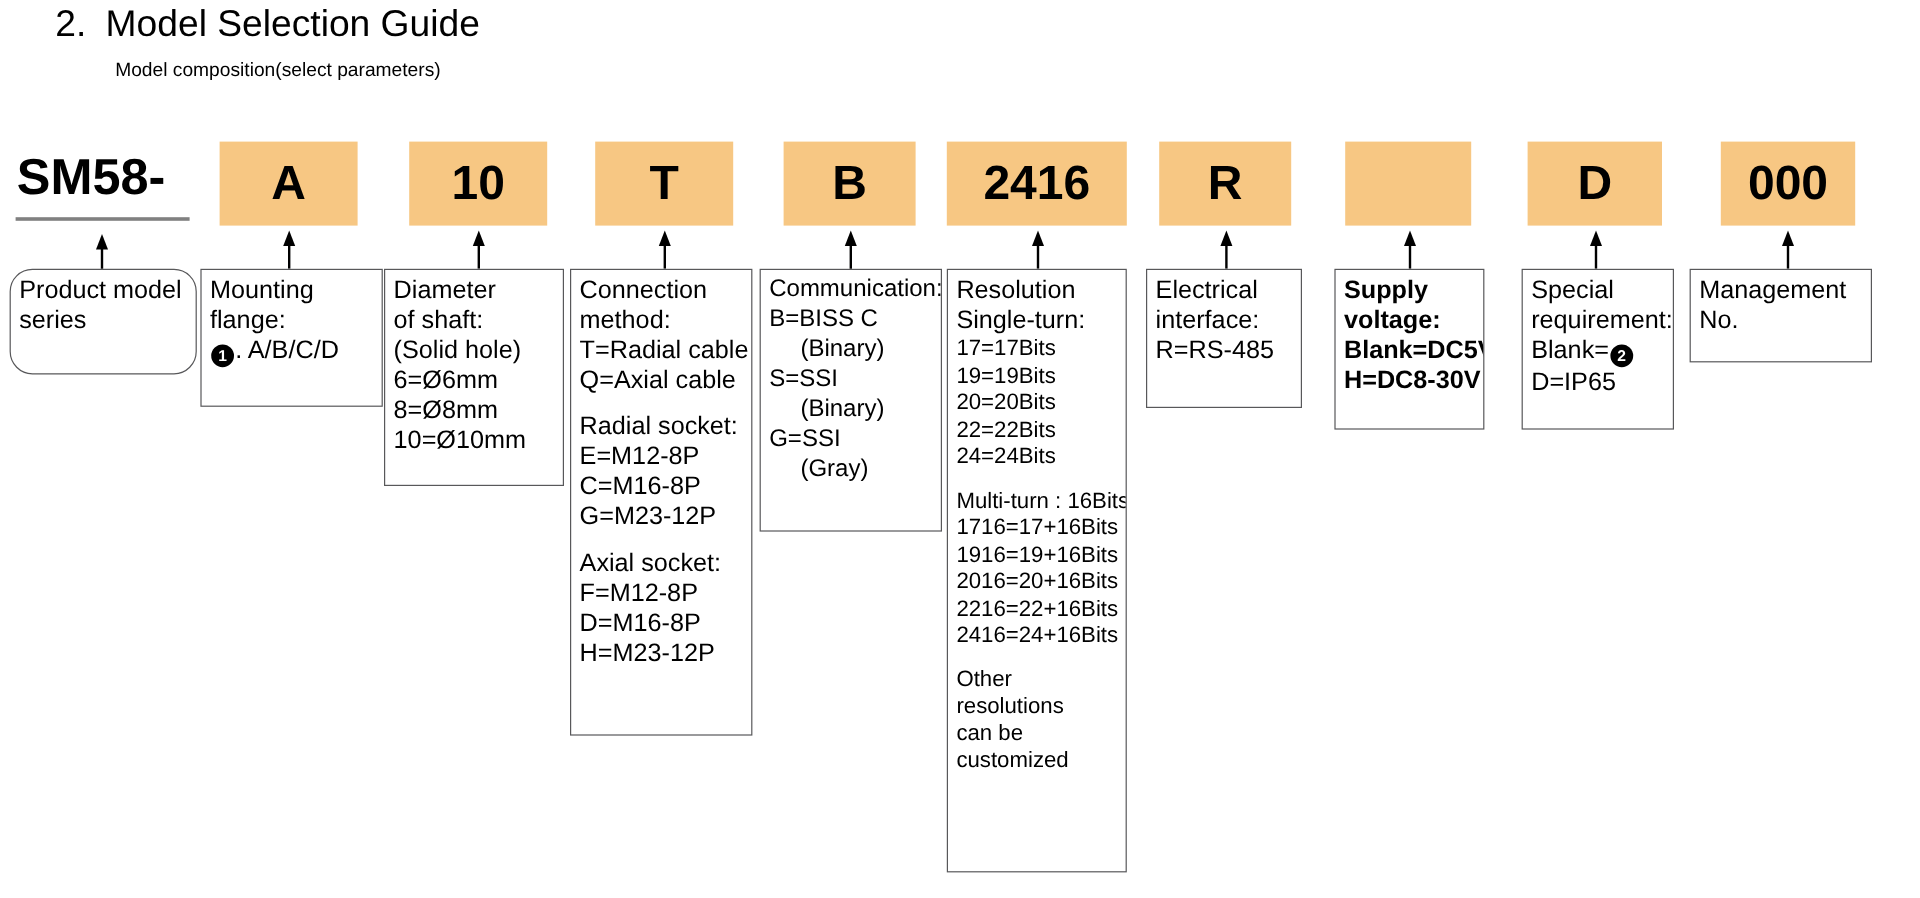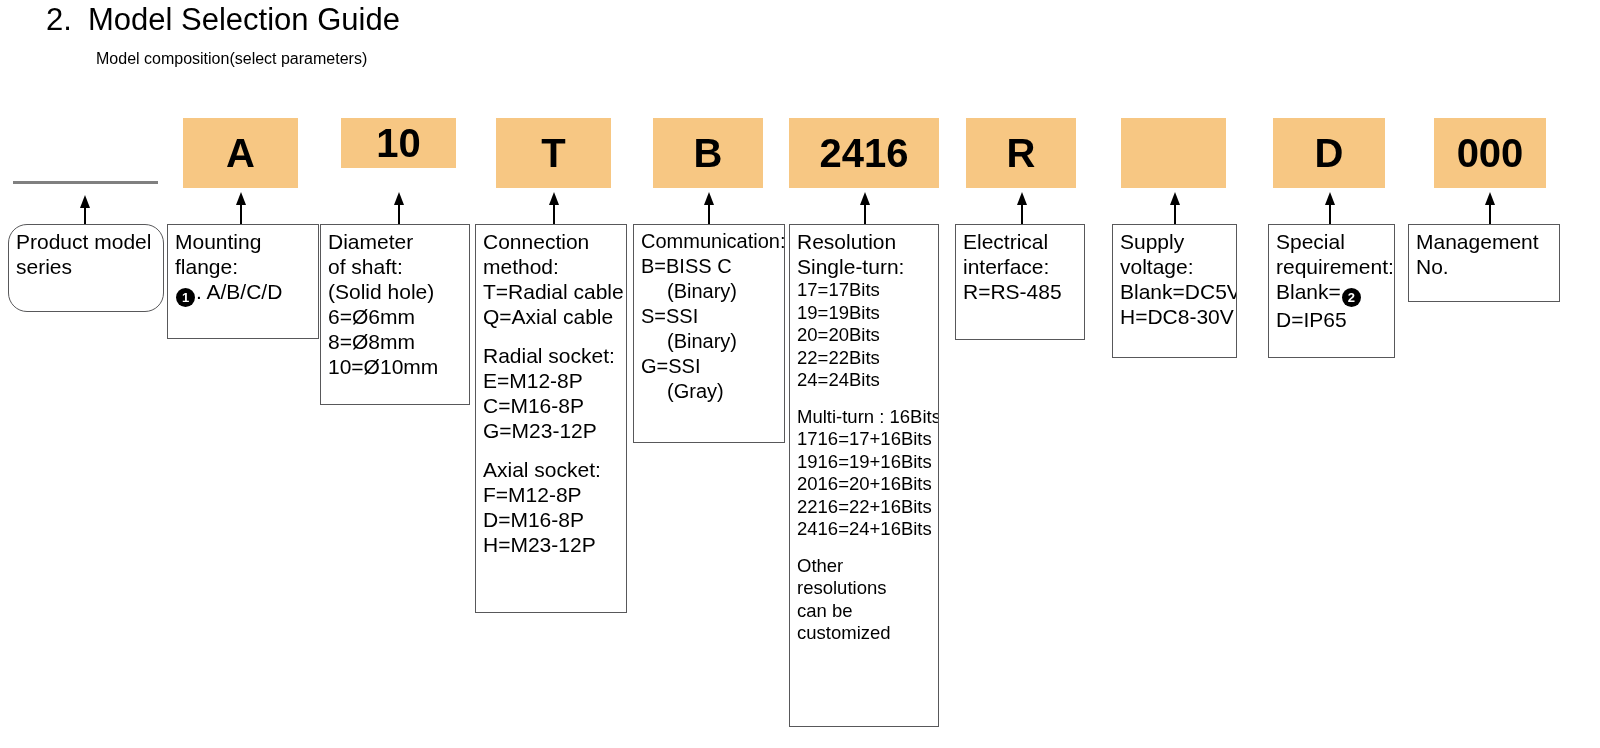--- a/index.html
+++ b/index.html
@@ -116,24 +116,25 @@
 </style>
 </head>
 <body>
 
 <div id="stage">
 
   <div class="heading-num">2.</div>
   <div class="heading-title">Model Selection Guide</div>
   <div class="subheading">Model composition(select parameters)</div>
 
+  <div class="series-label" style="left:14px; top:127px;">SM58-</div>
   <div class="series-underline" style="left:13px; top:181px; width:145px;"></div>
 
   <div class="chip" style="left:183px; top:118px; width:115px; height:70px;">A</div>
-  <div class="chip" style="left:341px; top:118px; width:115px; height:50px;">10</div>
+  <div class="chip" style="left:341px; top:118px; width:115px; height:70px;">10</div>
   <div class="chip" style="left:496px; top:118px; width:115px; height:70px;">T</div>
   <div class="chip" style="left:653px; top:118px; width:110px; height:70px;">B</div>
   <div class="chip" style="left:789px; top:118px; width:150px; height:70px;">2416</div>
   <div class="chip" style="left:966px; top:118px; width:110px; height:70px;">R</div>
   <div class="chip" style="left:1121px; top:118px; width:105px; height:70px;"></div>
   <div class="chip" style="left:1273px; top:118px; width:112px; height:70px;">D</div>
   <div class="chip" style="left:1434px; top:118px; width:112px; height:70px;">000</div>
 
   <div class="arrowhead" style="left:80px; top:195px;"></div>
   <div class="vline" style="left:84px; top:206px; height:18px;"></div>
@@ -233,21 +234,21 @@
     <span class="ln sm">can be</span>
     <span class="ln sm">customized</span>
   </div>
 
   <div class="dbox" style="left:955px; top:224px; width:130px; height:116px;">
     <span class="ln">Electrical</span>
     <span class="ln">interface:</span>
     <span class="ln">R=RS-485</span>
   </div>
 
-  <div class="dbox" style="left:1112px; top:224px; width:125px; height:134px;">
+  <div class="dbox" style="left:1112px; top:224px; width:125px; height:134px;font-weight:bold;">
     <span class="ln">Supply</span>
     <span class="ln">voltage:</span>
     <span class="ln">Blank=DC5V</span>
     <span class="ln">H=DC8-30V</span>
   </div>
 
   <div class="dbox" style="left:1268px; top:224px; width:127px; height:134px;">
     <span class="ln">Special</span>
     <span class="ln">requirement:</span>
     <span class="ln"><span>Blank=</span><span class="circnum">2</span></span>

